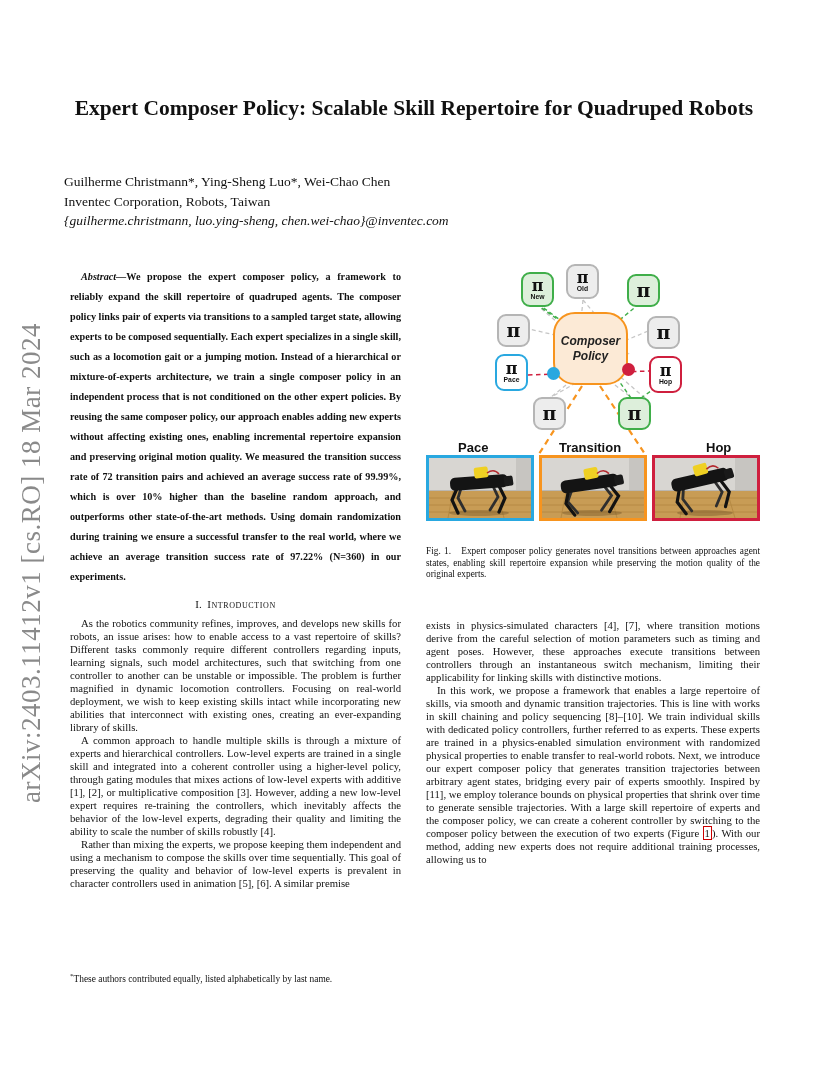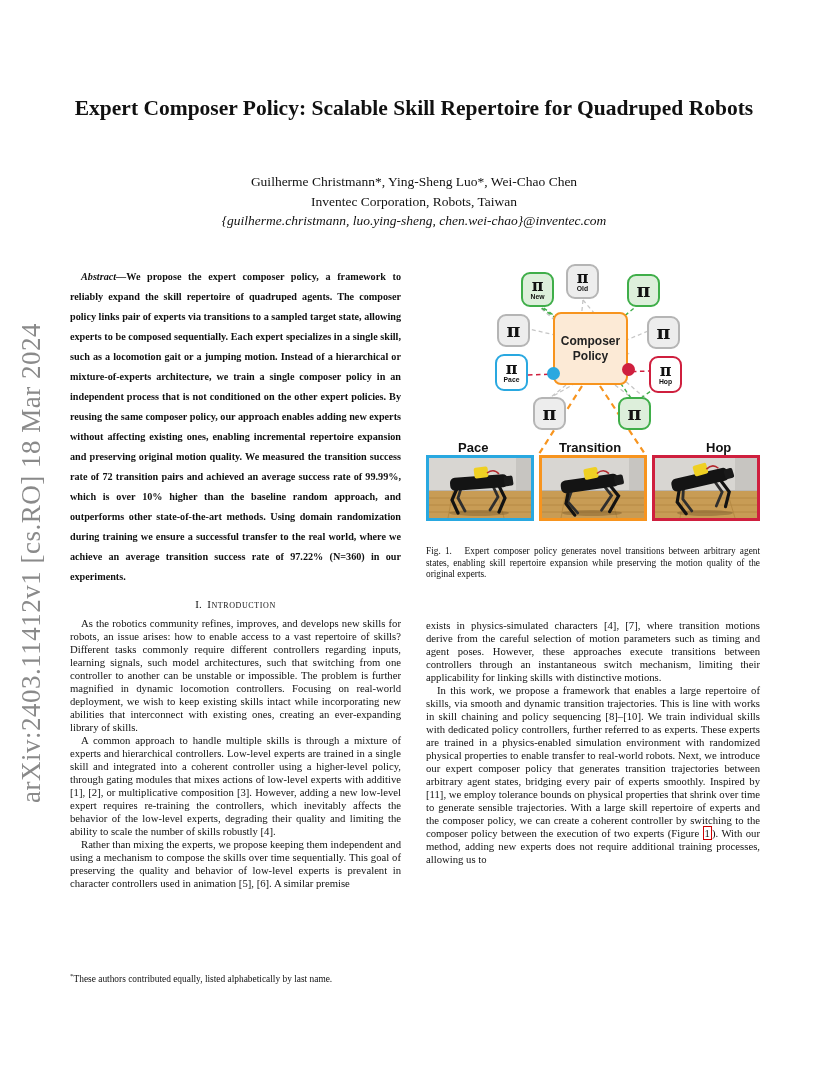--- a/index.html
+++ b/index.html
@@ -13,21 +13,21 @@
     position:absolute;left:16px;top:803px;width:546px;
     transform:rotate(-90deg);transform-origin:0 0;
     font-size:27px;color:#8a8a8a;letter-spacing:0.5px;white-space:nowrap;
     font-family:"Liberation Serif", serif;
   }
   
   .title{
     position:absolute;top:94px;left:64px;width:700px;text-align:center;
     font-size:21.5px;font-weight:bold;line-height:1.35;
   }
-  .authors{position:absolute;top:172px;left:64px;width:700px;text-align:center;font-size:13.5px;line-height:1.45;}
+  .authors{position:absolute;top:172px;left:64px;width:700px;text-align:left;font-size:13.5px;line-height:1.45;}
   .authors .email{font-style:italic;}
   
   .col-left{position:absolute;left:70px;top:257px;width:331px;text-align:justify;}
   .abstract{font-size:10.2px;font-weight:bold;line-height:20px;text-indent:11px;}
   .abstract .abs-label{font-style:italic;}
   .sec-heading{margin-top:11px;margin-bottom:7px;text-align:center;font-size:11px;text-indent:0;}
   .sec-heading .sc{font-variant:small-caps;letter-spacing:0.6px;}
   .body-par{font-size:10.7px;line-height:13px;text-indent:11px;margin:0;}
   .footnote{
     position:absolute;left:70px;top:970px;width:331px;
@@ -45,23 +45,23 @@
   }
   .pnode .pi{font-size:19px;font-weight:bold;line-height:17px;font-family:"DejaVu Serif", serif;color:#111;}
   .pnode .sub{font-size:6.8px;font-weight:bold;font-family:"Liberation Sans", sans-serif;line-height:7px;color:#111;}
   .pnode.green{border-color:#3fae49;background:#ddefdb;}
   .pnode.gray{border-color:#b5b5b5;background:#ededed;}
   .pnode.blue{border-color:#29a8e0;background:#ffffff;}
   .pnode.red{border-color:#cf1f3e;background:#ffffff;}
   .pnode.labeled .pi{font-size:16px;line-height:14px;}
   .composer{
     position:absolute;left:127px;top:54px;width:75px;height:73px;z-index:2;box-sizing:border-box;
-    border:2px solid #f7941e;background:#fcead6;border-radius:8px;
+    border:2px solid #f7941e;background:#fcead6;border-radius:22px;
     display:flex;align-items:center;justify-content:center;text-align:center;
-    font-family:"Liberation Sans", sans-serif;font-weight:bold;font-size:12px;line-height:1.25;color:#222;
+    font-family:"Liberation Sans", sans-serif;font-weight:bold;font-size:12px;line-height:1.25;color:#222;font-style:italic;
   }
   .dot{position:absolute;z-index:3;width:13px;height:13px;border-radius:50%;}
   .dot.blue{left:121px;top:109px;background:#29a8e0;}
   .dot.red{left:196px;top:105px;background:#cf1f3e;}
   .photo-label{
     position:absolute;z-index:2;bottom:0px;
     font-family:"Liberation Sans", sans-serif;font-weight:bold;font-size:13px;color:#111;
   }
   .photos{display:flex;gap:5px;margin-top:0;}
   .photo{box-sizing:border-box;width:108px;height:66px;border:3px solid;}
@@ -256,21 +256,21 @@
             <path d="M69,26 L77,41 L71,55" stroke="#121212" stroke-width="3.2" fill="none" stroke-linecap="round"></path>
             <rect x="21" y="18" width="58" height="13" rx="5" fill="#141414" transform="rotate(-4 50 24)"></rect>
             <rect x="75" y="18" width="9" height="10" rx="2" fill="#1a1a1a" transform="rotate(-8 79 23)"></rect>
             <rect x="45" y="9" width="14" height="11" rx="2" fill="#efd023" transform="rotate(-7 52 14)"></rect>
             <path d="M58,15 q7,-5 12,1" stroke="#b3282e" stroke-width="1.5" fill="none"></path>
           </g>
         </svg>
       </div>
     </div>
 
-    <p class="fig-caption"><span>Fig. 1.</span>&nbsp;&nbsp;&nbsp;<span>Expert composer policy generates novel transitions between arbitrary agent states, enabling skill repertoire expansion while preserving the motion quality of the original experts.</span></p>
+    <p class="fig-caption"><span>Fig. 1.</span>&nbsp;&nbsp;&nbsp;<span>Expert composer policy generates novel transitions between approaches agent states, enabling skill repertoire expansion while preserving the motion quality of the original experts.</span></p>
   </div>
 
   <div class="rc-text">
     <p class="body-par" style="text-indent:0;">exists in physics-simulated characters [4], [7], where transition motions derive from the careful selection of motion parameters such as timing and agent poses. However, these approaches execute transitions between controllers through an instantaneous switch mechanism, limiting their applicability for linking skills with distinctive motions.</p>
     <p class="body-par"><span>In this work, we propose a framework that enables a large repertoire of skills, via smooth and dynamic transition trajectories. This is line with works in skill chaining and policy sequencing [8]–[10]. We train individual skills with dedicated policy controllers, further referred to as experts. These experts are trained in a physics-enabled simulation environment with randomized physical properties to enable transfer to real-world robots. Next, we introduce our expert composer policy that generates transition trajectories between arbitrary agent states, bridging every pair of experts smoothly. Inspired by [11], we employ tolerance bounds on physical properties that shrink over time to generate sensible trajectories. With a large skill repertoire of experts and the composer policy, we can create a coherent controller by switching to the composer policy between the execution of two experts (Figure </span><a class="figref" href="#">1</a><span>). With our method, adding new experts does not require additional training processes, allowing us to</span></p>
   </div>
 
 </div>
 
 </body></html>

